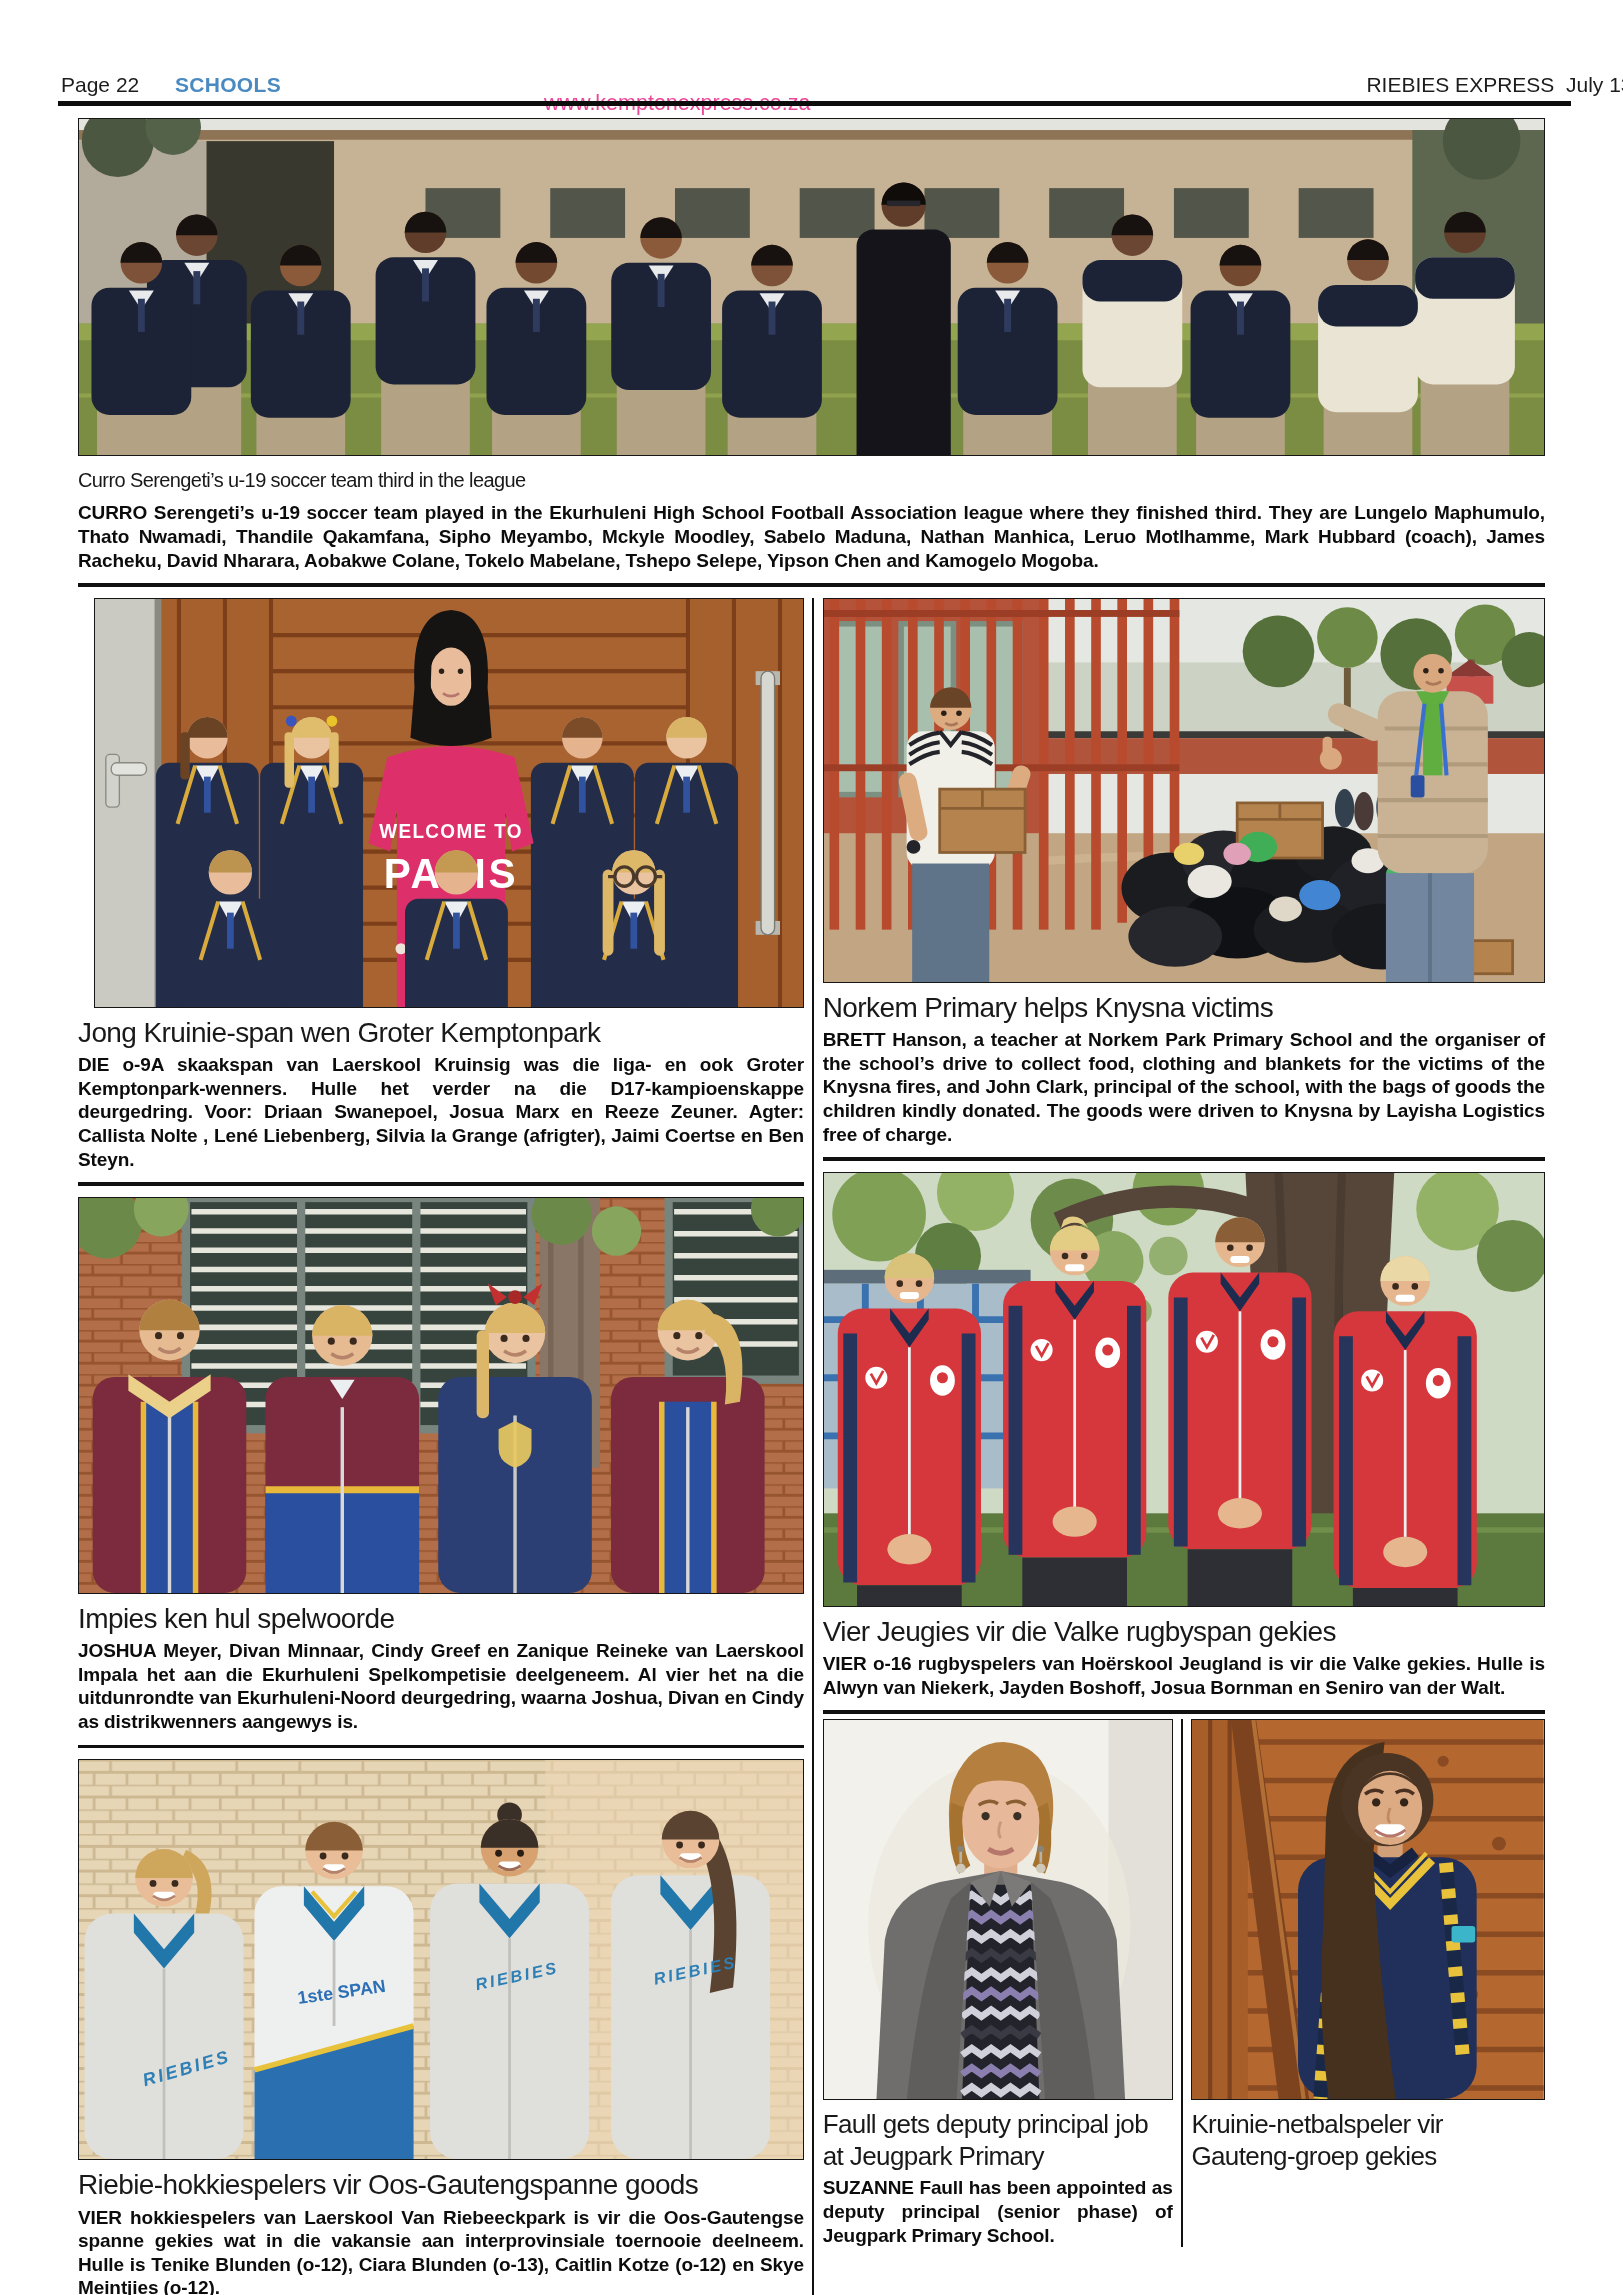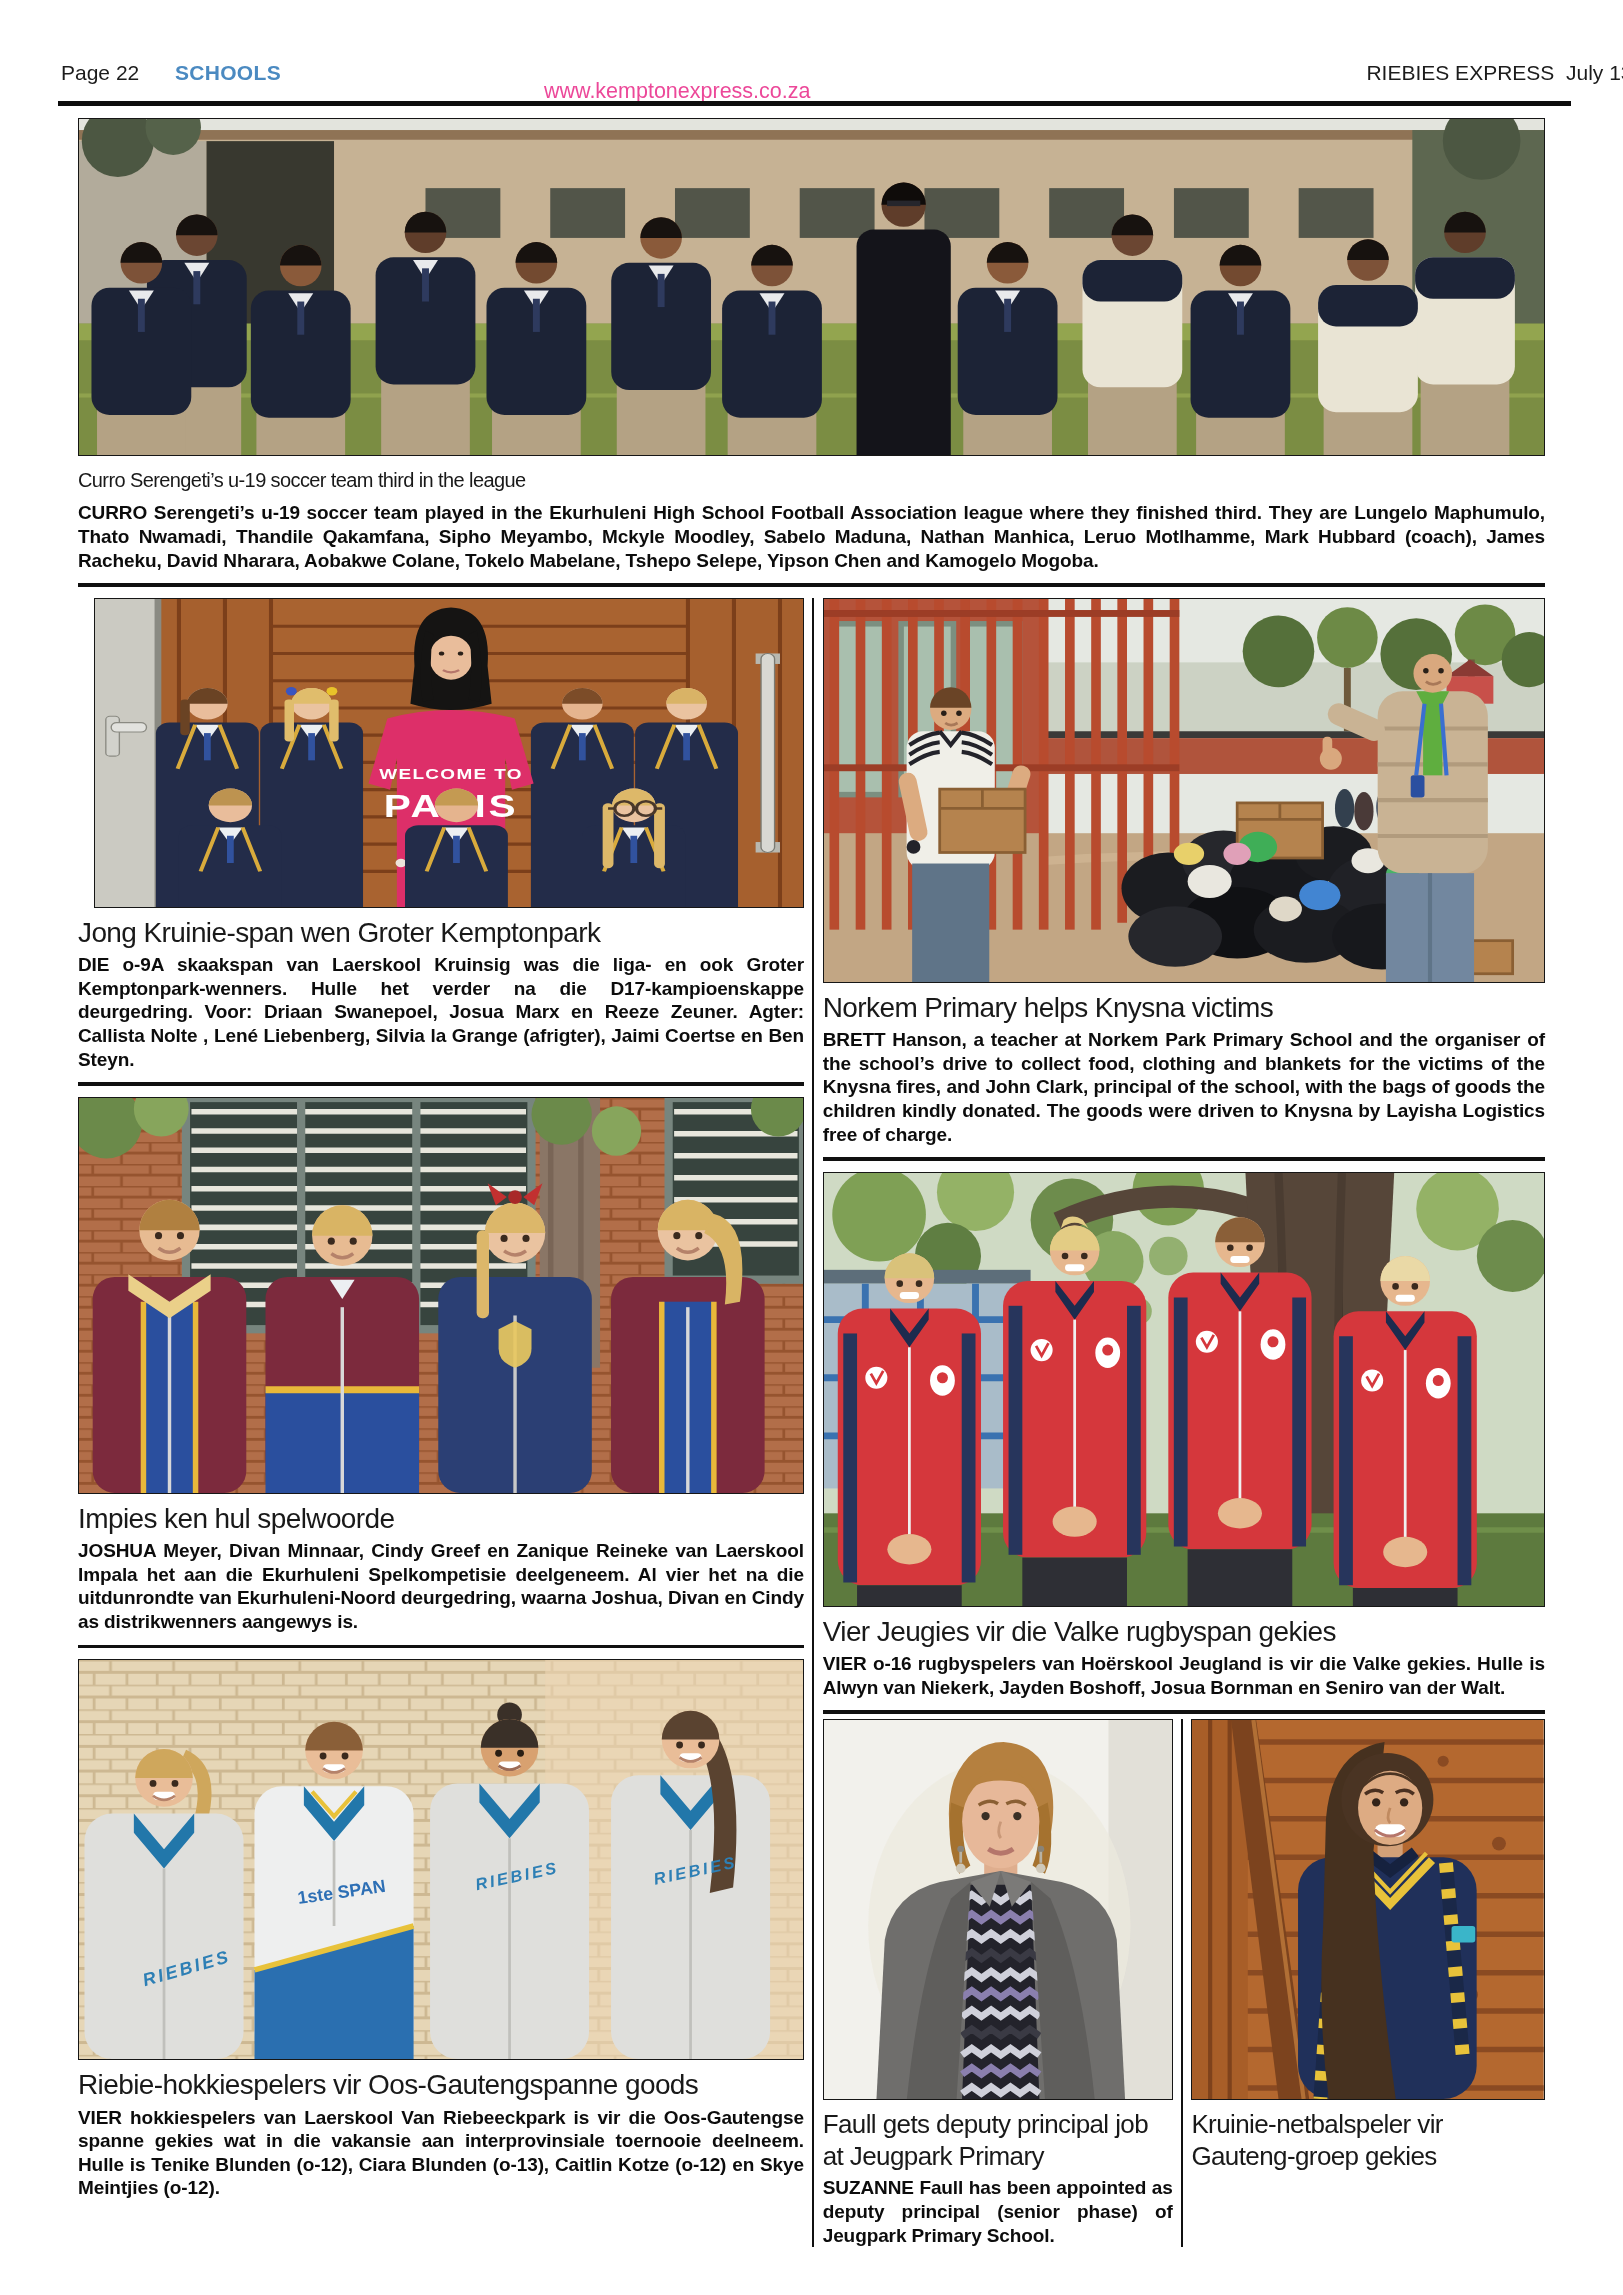--- a/index.html
+++ b/index.html
@@ -1,19 +1,19 @@
 <!DOCTYPE html>
 <html style="font-size:11px"><head>
 <meta charset="utf-8">
 <style>
   html,body{margin:0;padding:0;background:#9a9a9a;}
   .page{position:relative;width:1624px;height:2295px;background:#ffffff;overflow:hidden;
         font-family:"Liberation Sans","DejaVu Sans",sans-serif;color:#111;}
   
-  .hdr{position:absolute;top:61px;left:0;right:0;height:32px;font-size:21px;color:#1c1c1c;}
+  .hdr{position:absolute;top:73px;left:0;right:0;height:32px;font-size:21px;color:#1c1c1c;}
   .hdr span{position:absolute;white-space:nowrap;}
   .hdr .pageno{left:61px;}
   .hdr .schools{left:175px;font-weight:700;color:#4b8ac1;letter-spacing:0.3px;}
   .hdr .web{left:544px;font-size:21.5px;color:#ec4899;margin-top:18px;}
   .hdr .mast{right:58px;}
   .hdr .mast b{font-weight:400;}
   .hdr-rule{position:absolute;top:101px;left:58px;right:53px;height:4.9px;background:#0d0d0d;}
   
   .content{position:absolute;left:78px;top:118px;width:1467px;}
   .photo{box-sizing:border-box;border:1.4px solid #161616;background:#cfcfcf;}
@@ -160,21 +160,21 @@
       </svg>
     </div>
     <div class="headline xl">Curro Serengeti’s u-19 soccer team third in the league</div>
     <div class="body">CURRO Serengeti’s u-19 soccer team played in the Ekurhuleni High School Football Association league where they finished third. They are Lungelo Maphumulo, Thato Nwamadi, Thandile Qakamfana, Sipho Meyambo, Mckyle Moodley, Sabelo Maduna, Nathan Manhica, Leruo Motlhamme, Mark Hubbard (coach), James Racheku, David Nharara, Aobakwe Colane, Tokelo Mabelane, Tshepo Selepe, Yipson Chen and Kamogelo Mogoba.</div>
     <div class="rule"></div>
 
     <div class="cols">
 
       <div class="colL">
 
-        <div class="photo" style="height:310px;margin-left:16px;">
+        <div class="photo" style="height:410px;margin-left:16px;">
           <svg viewBox="0 0 523 294" preserveAspectRatio="none">
             <defs>
               <g id="kid2">
                 <rect x="-38" y="0" width="76" height="190" rx="10" fill="#232c49"></rect>
                 <path d="M-9,2 L0,18 L9,2 Z" fill="#eceff2"></path>
                 <rect x="-2.5" y="10" width="5" height="26" fill="#31529e"></rect>
                 <path d="M-9,2 L-22,44 M9,2 L22,44" stroke="#d9ab3c" stroke-width="3" fill="none"></path>
               </g>
             </defs>
             <rect width="523" height="294" fill="#a6602e"></rect>

